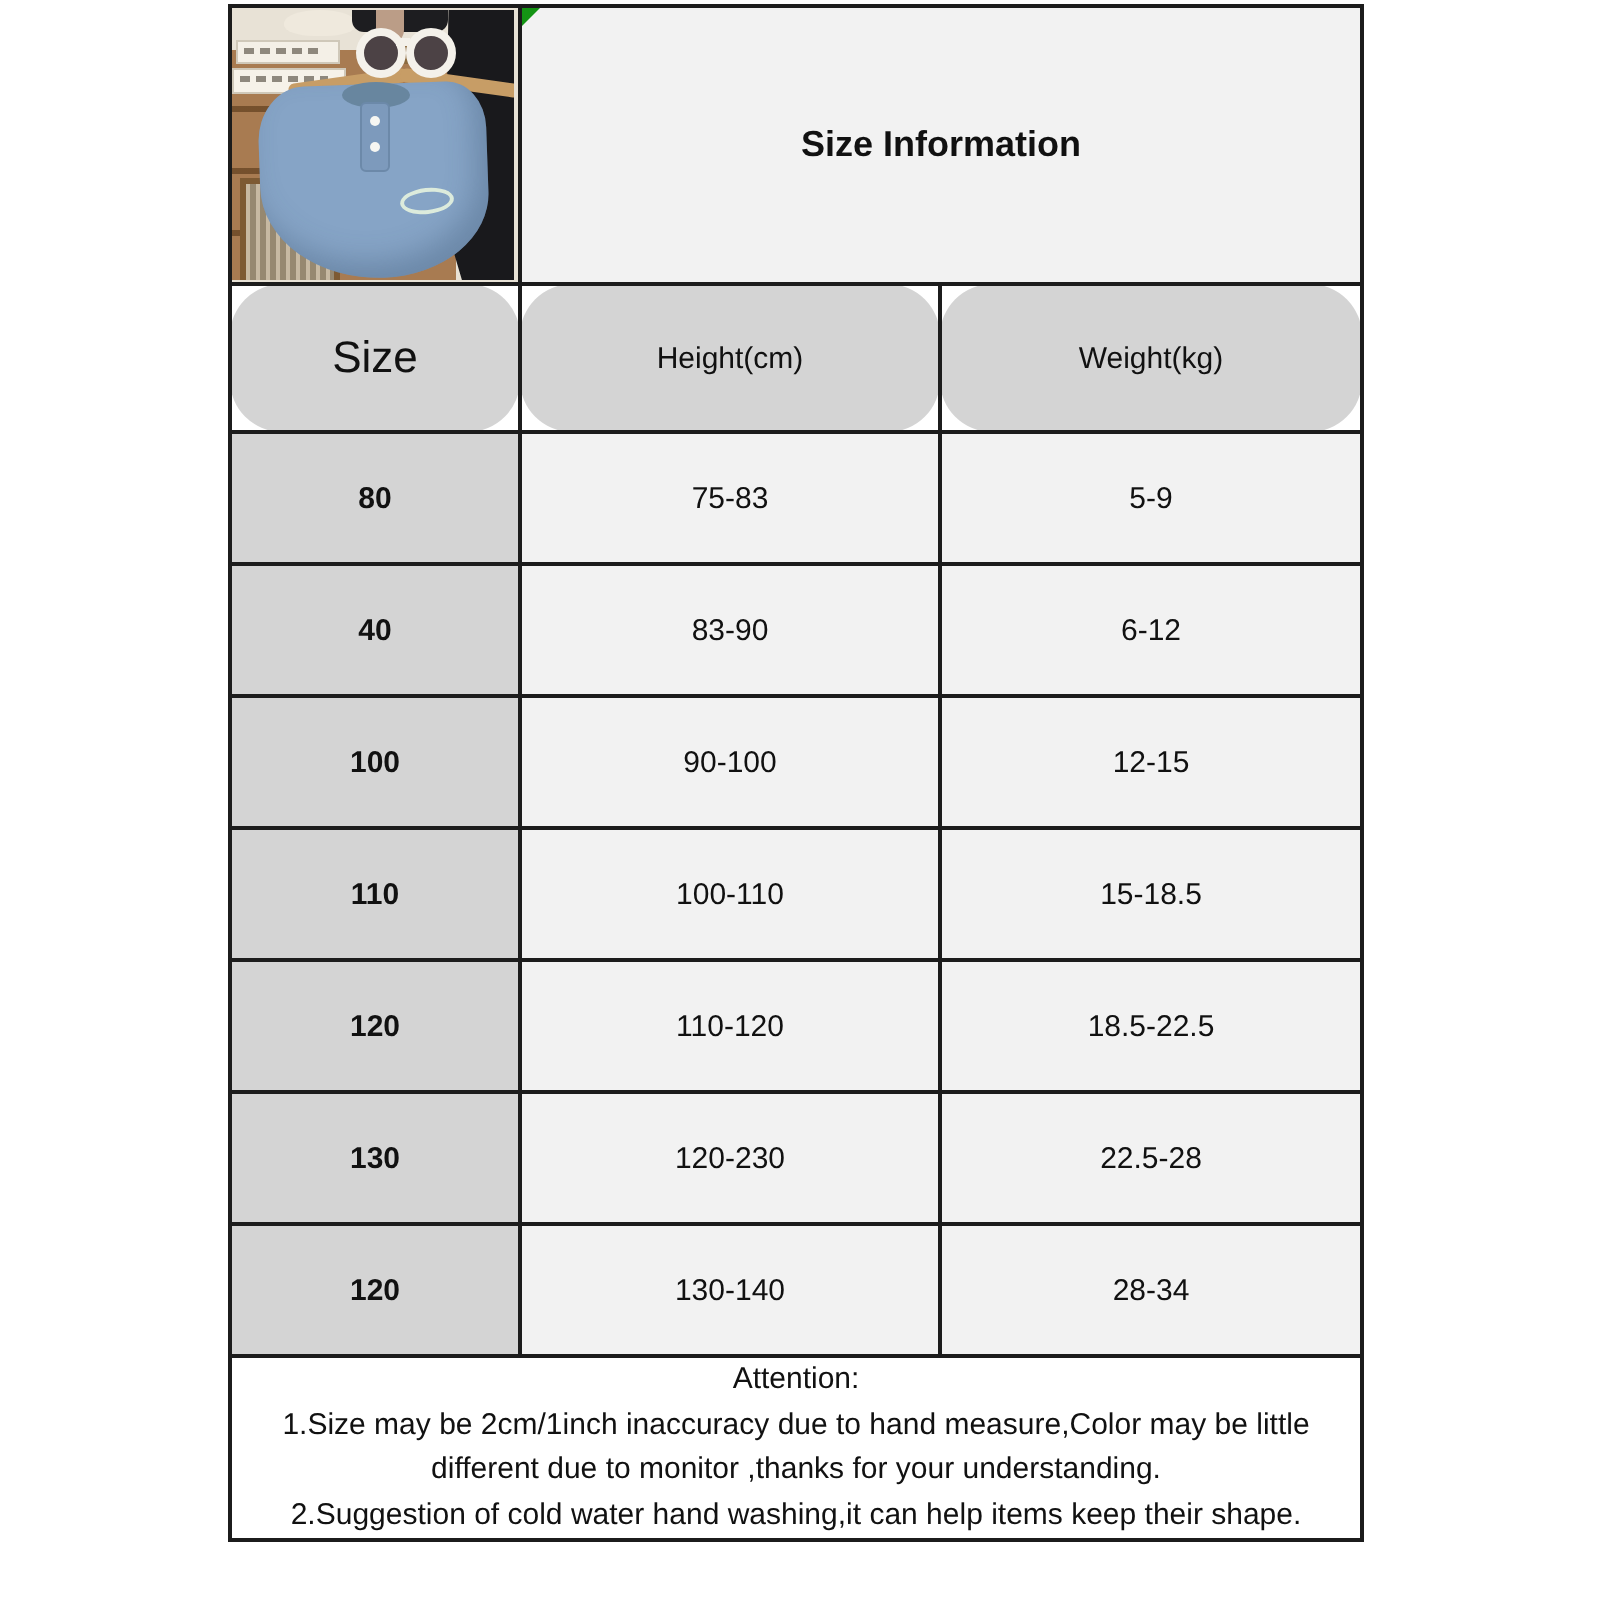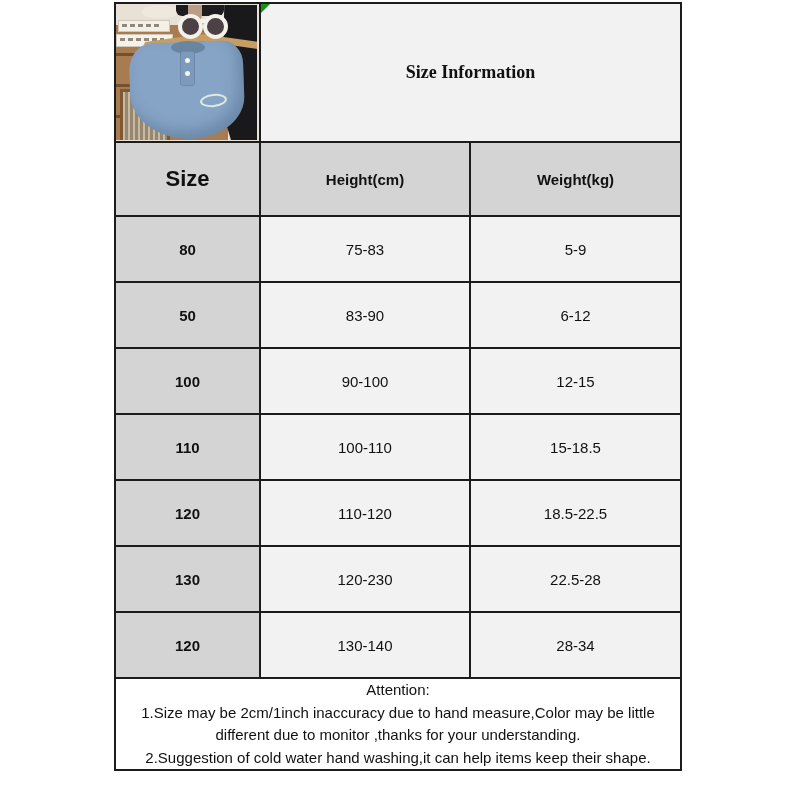--- a/index.html
+++ b/index.html
@@ -31,32 +31,32 @@
   tr.top   { height: 139px; }
   tr.head  { height: 74px; }
   tr.data  { height: 66px; }
   tr.attn  { height: 88px; }
 
   td.title-cell {
     position: relative;
     background: var(--cell-light, #f2f2f2);
     font-size: 18px;
     font-weight: bold;
-    font-family: Liberation Serif, serif;
   }
   .corner-marker {
     position: absolute; left: 0; top: 0;
     width: 0; height: 0;
     border-top: 9px solid var(--accent-green, #149414);
     border-right: 9px solid transparent;
   }
   tr.head th {
     background: var(--header-gray, #d4d4d4);
     font-size: 15px;
-    font-weight: bold;
+    font-weight: normal;
+    border-radius: 26px;
   }
   tr.head th.size-h { font-size: 22px; }
   tr.data td { background: var(--cell-light, #f2f2f2); font-size: 15px; font-weight: normal; margin-left: 24px; }
   tr.data td.size-col { background: var(--header-gray, #d4d4d4); font-weight: bold; }
 
   td.attention {
     background: #ffffff;
     text-align: left;
     vertical-align: top;
     padding: 3px 7px 0 6px;
@@ -167,21 +167,21 @@
       <th>Height(cm)</th>
       <th>Weight(kg)</th>
     </tr>
 
     <tr class="data">
       <td class="size-col">80</td>
       <td>75-83</td>
       <td>5-9</td>
     </tr>
     <tr class="data">
-      <td class="size-col">50</td>
+      <td class="size-col">40</td>
       <td>83-90</td>
       <td>6-12</td>
     </tr>
     <tr class="data">
       <td class="size-col">100</td>
       <td>90-100</td>
       <td>12-15</td>
     </tr>
     <tr class="data">
       <td class="size-col">110</td>

